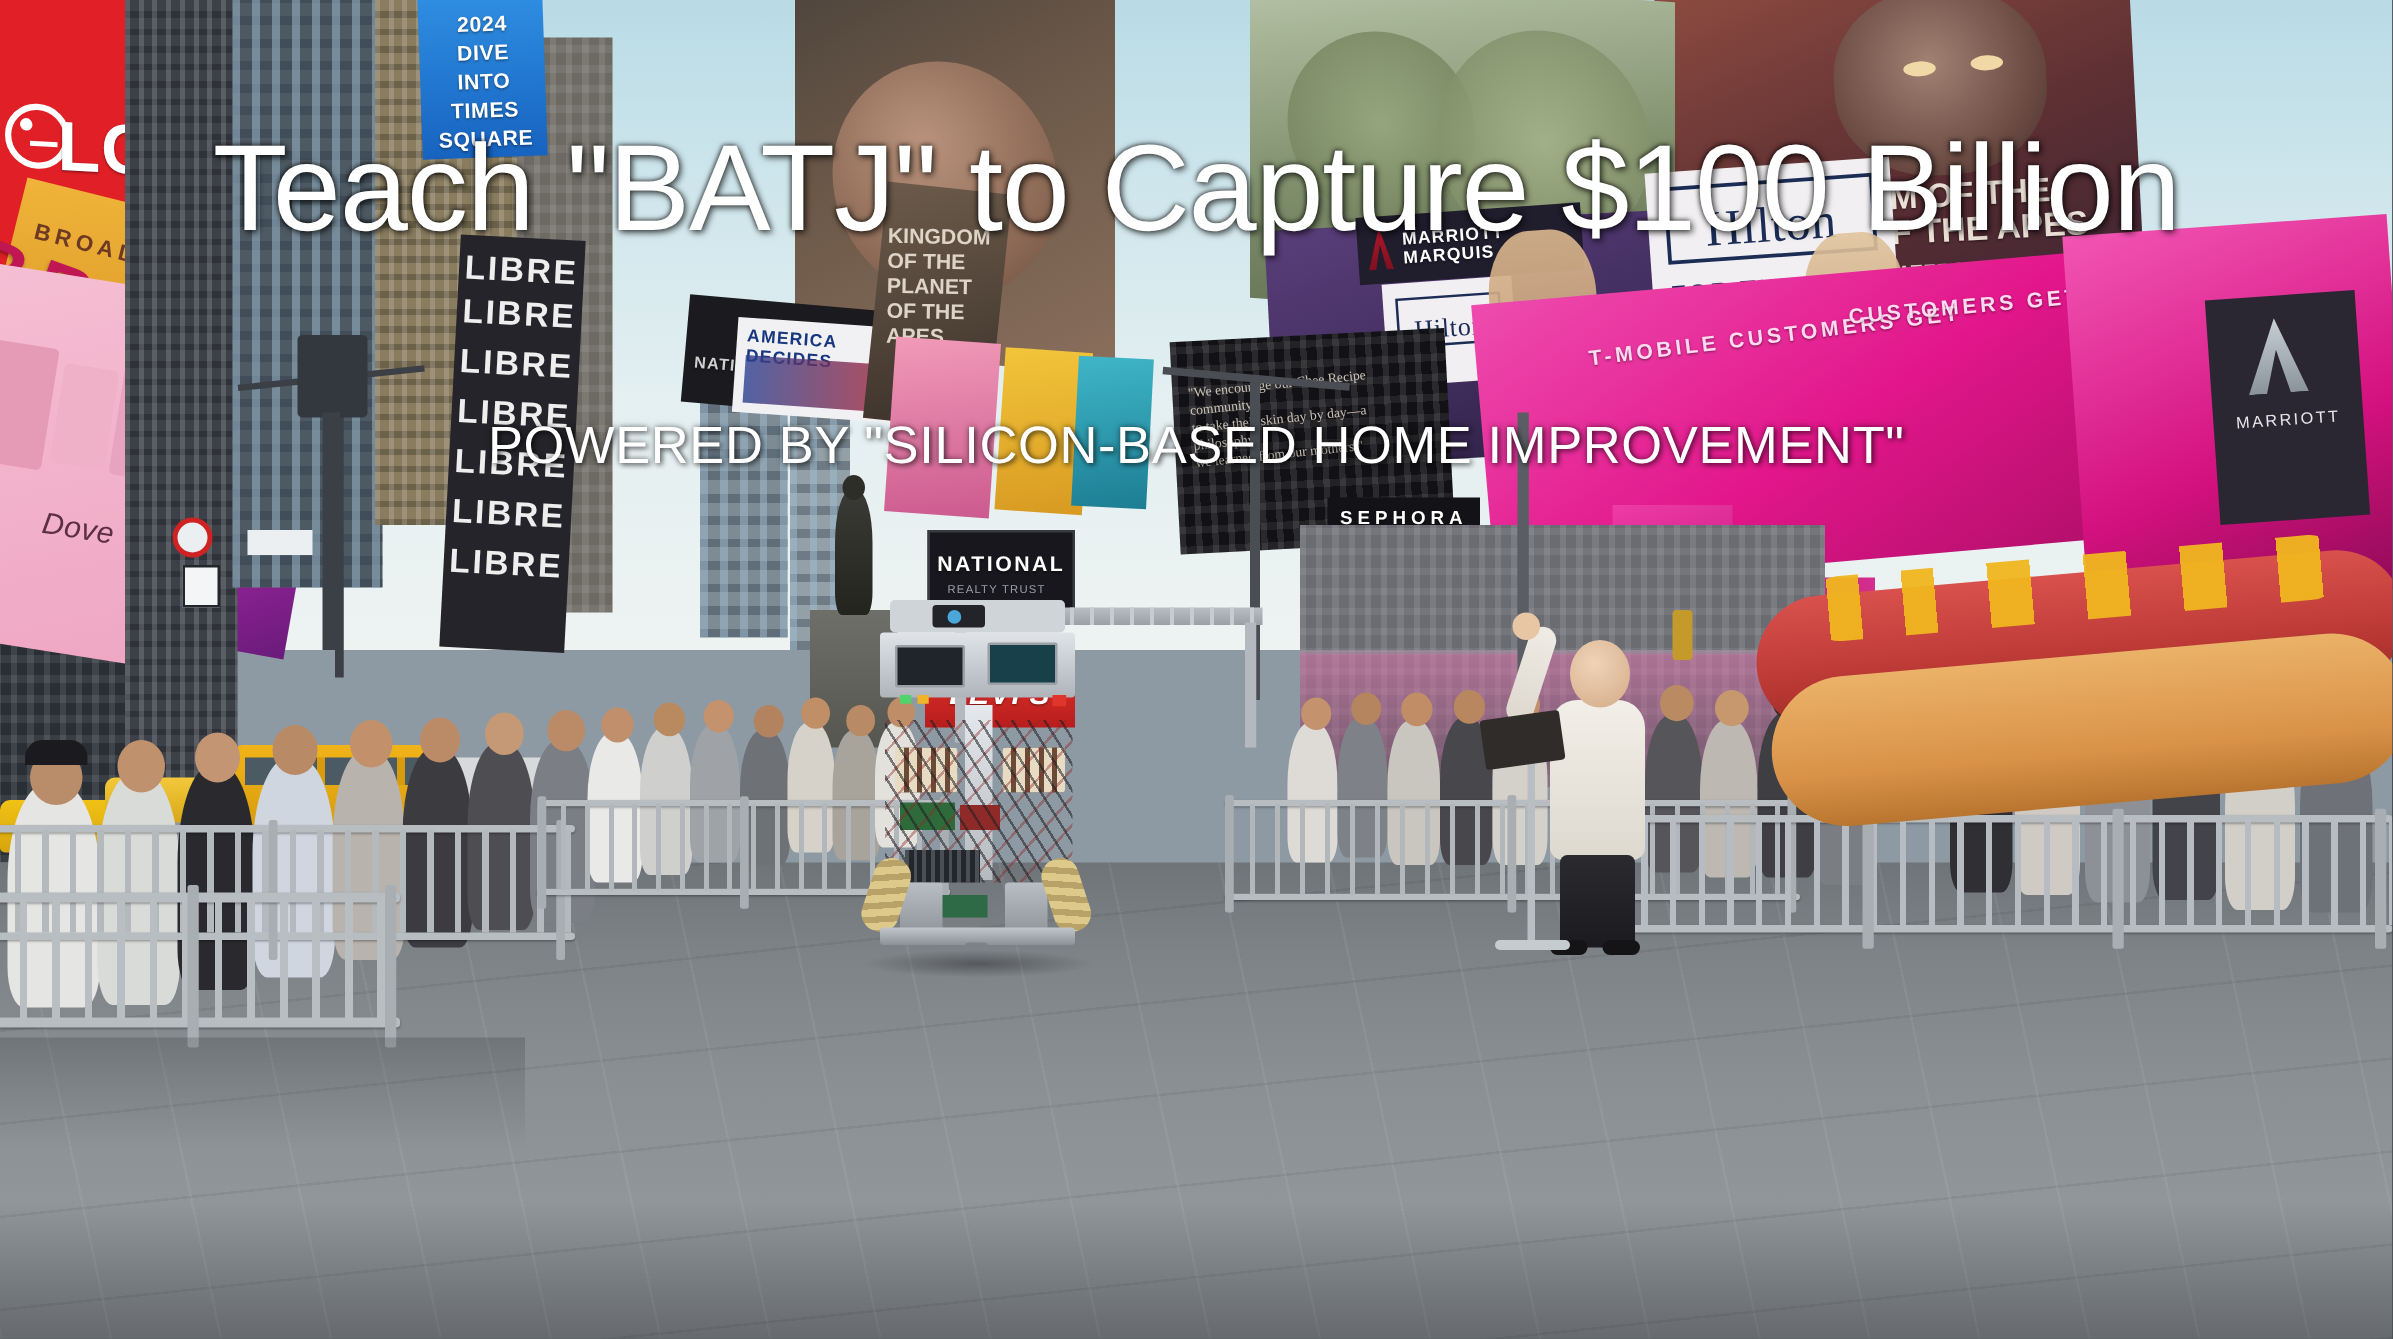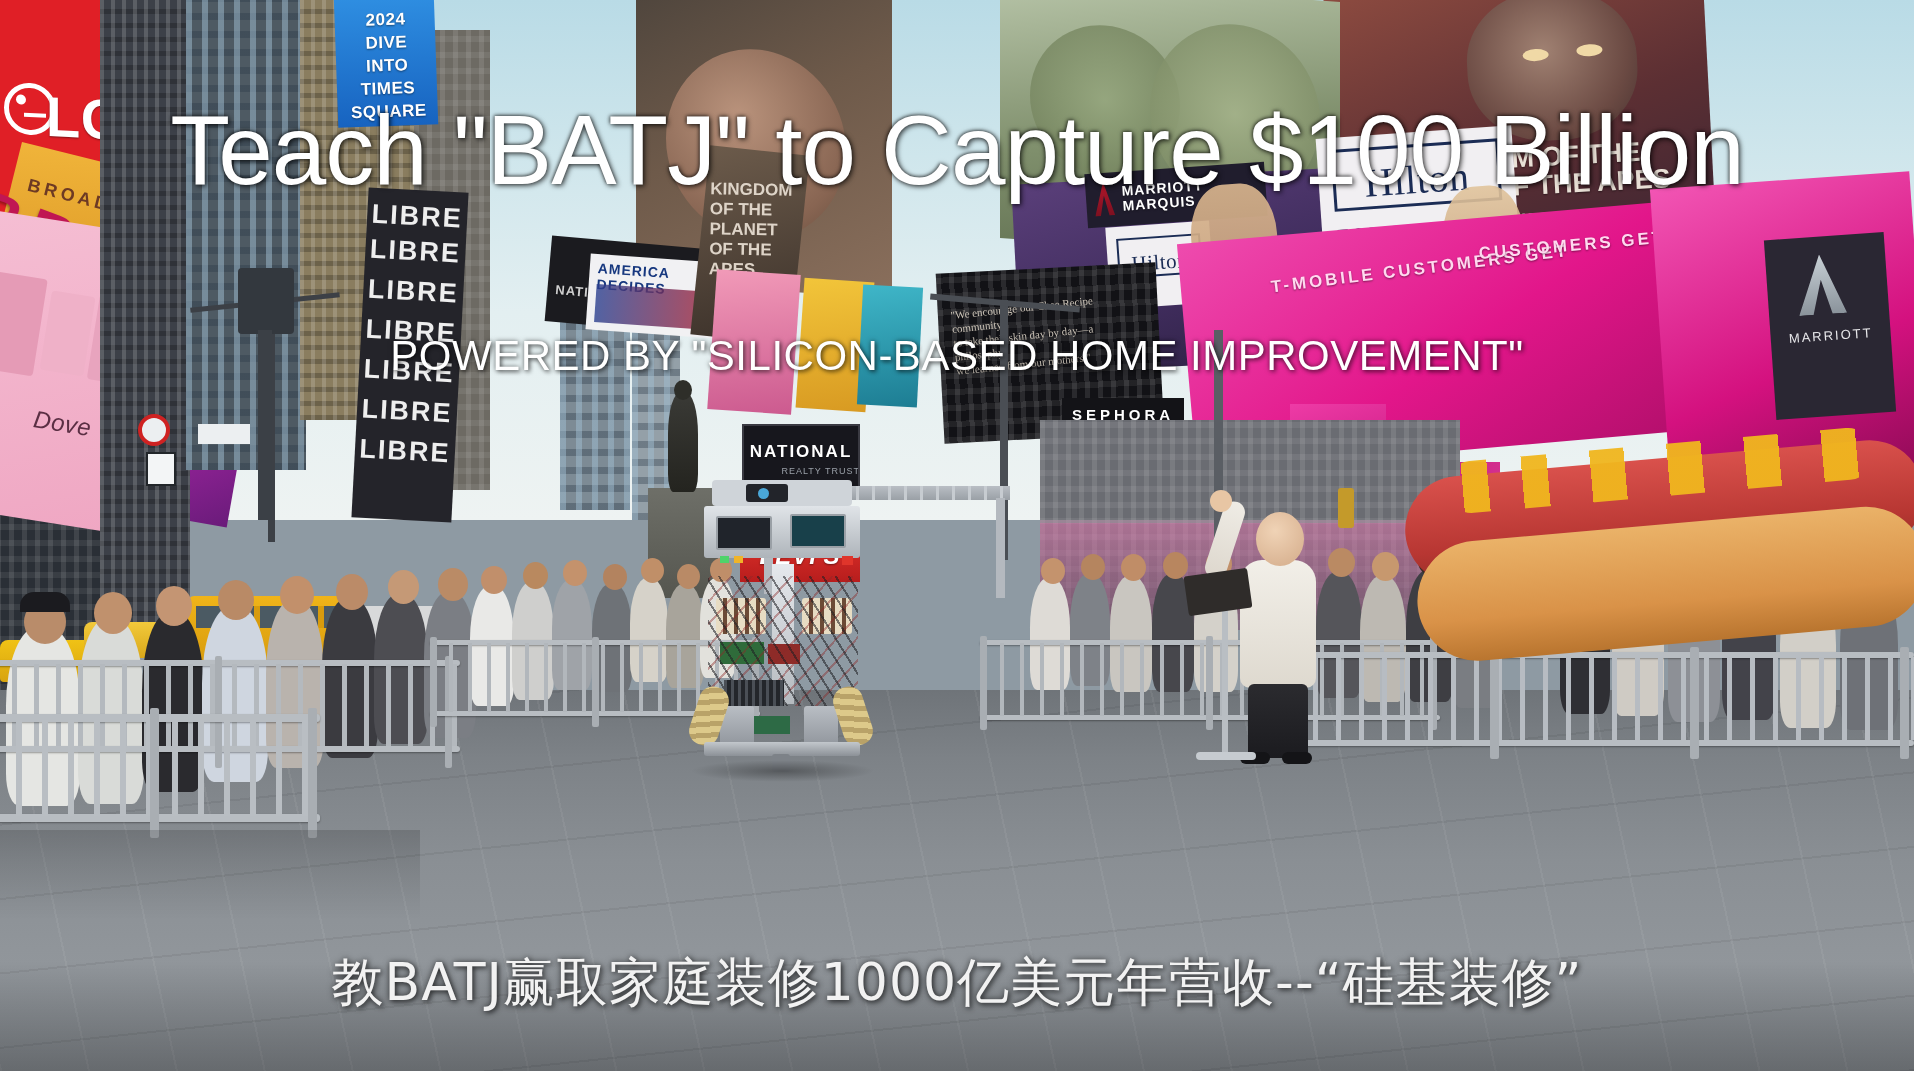--- a/index.html
+++ b/index.html
@@ -255,21 +255,21 @@
         "We encourage our Chee Recipe community<br>to take their skin day by day—a philosophy<br>we learned from our mothers."
       </div>
     </div>
 
     <div class="bb" style="left:800px;top:280px;width:70px;height:130px;background:linear-gradient(170deg,#f2c53a,#d89a22);transform:rotate(4deg);"></div>
     <div class="bb" style="left:712px;top:272px;width:84px;height:140px;background:linear-gradient(170deg,#f19ab8,#cc5a8f);transform:rotate(4deg);"></div>
     <div class="bb" style="left:860px;top:286px;width:60px;height:120px;background:linear-gradient(170deg,#3fb6c8,#1d7d93);transform:rotate(3deg);"></div>
 
     <div class="bb" style="left:742px;top:424px;width:118px;height:72px;background:#17171d;border:2px solid #3a3a42;">
       <span class="lbl" style="left:0;top:16px;width:114px;text-align:center;font-size:17px;letter-spacing:2px;">NATIONAL</span>
-      <div style="position:absolute;left:0;top:40px;width:116px;text-align:right;color:#9aa0a8;font-size:9px;letter-spacing:1px;padding-left:14px;">REALTY TRUST</div>
+      <div style="position:absolute;left:0;top:40px;width:116px;text-align:left;color:#9aa0a8;font-size:9px;letter-spacing:1px;padding-left:14px;">REALTY TRUST</div>
     </div>
 
     <div class="bb" style="left:740px;top:528px;width:120px;height:54px;background:linear-gradient(180deg,#e5342c,#b71d1d);">
       <span class="lbl" style="left:0;top:14px;width:120px;text-align:center;font-size:24px;font-style:italic;letter-spacing:1px;">LEVI'S</span>
     </div>
 
     <div class="bb" style="left:1062px;top:398px;width:122px;height:34px;background:#131317;">
       <span class="lbl" style="left:0;top:8px;width:122px;text-align:center;font-size:15px;letter-spacing:4px;">SEPHORA</span>
     </div>
     <div class="bb" style="left:1062px;top:448px;width:128px;height:36px;background:#0f0f12;">
@@ -538,16 +538,15 @@
                 background:linear-gradient(180deg,rgba(0,0,0,0),rgba(0,0,0,.22));"></div>
   </div>
 
   <div class="overlay">
 
     <div class="headline" id="headline-line-1">Teach "BATJ" to Capture $100 Billion</div>
 
 
     <div class="subtitle">POWERED BY "SILICON-BASED HOME IMPROVEMENT"</div>
 
-    <div class="caption-cn">教BATJ赢取家庭装修1000亿美元年营收--“硅基装修”</div>
   </div>
 
 </div>
 
 </body></html>

